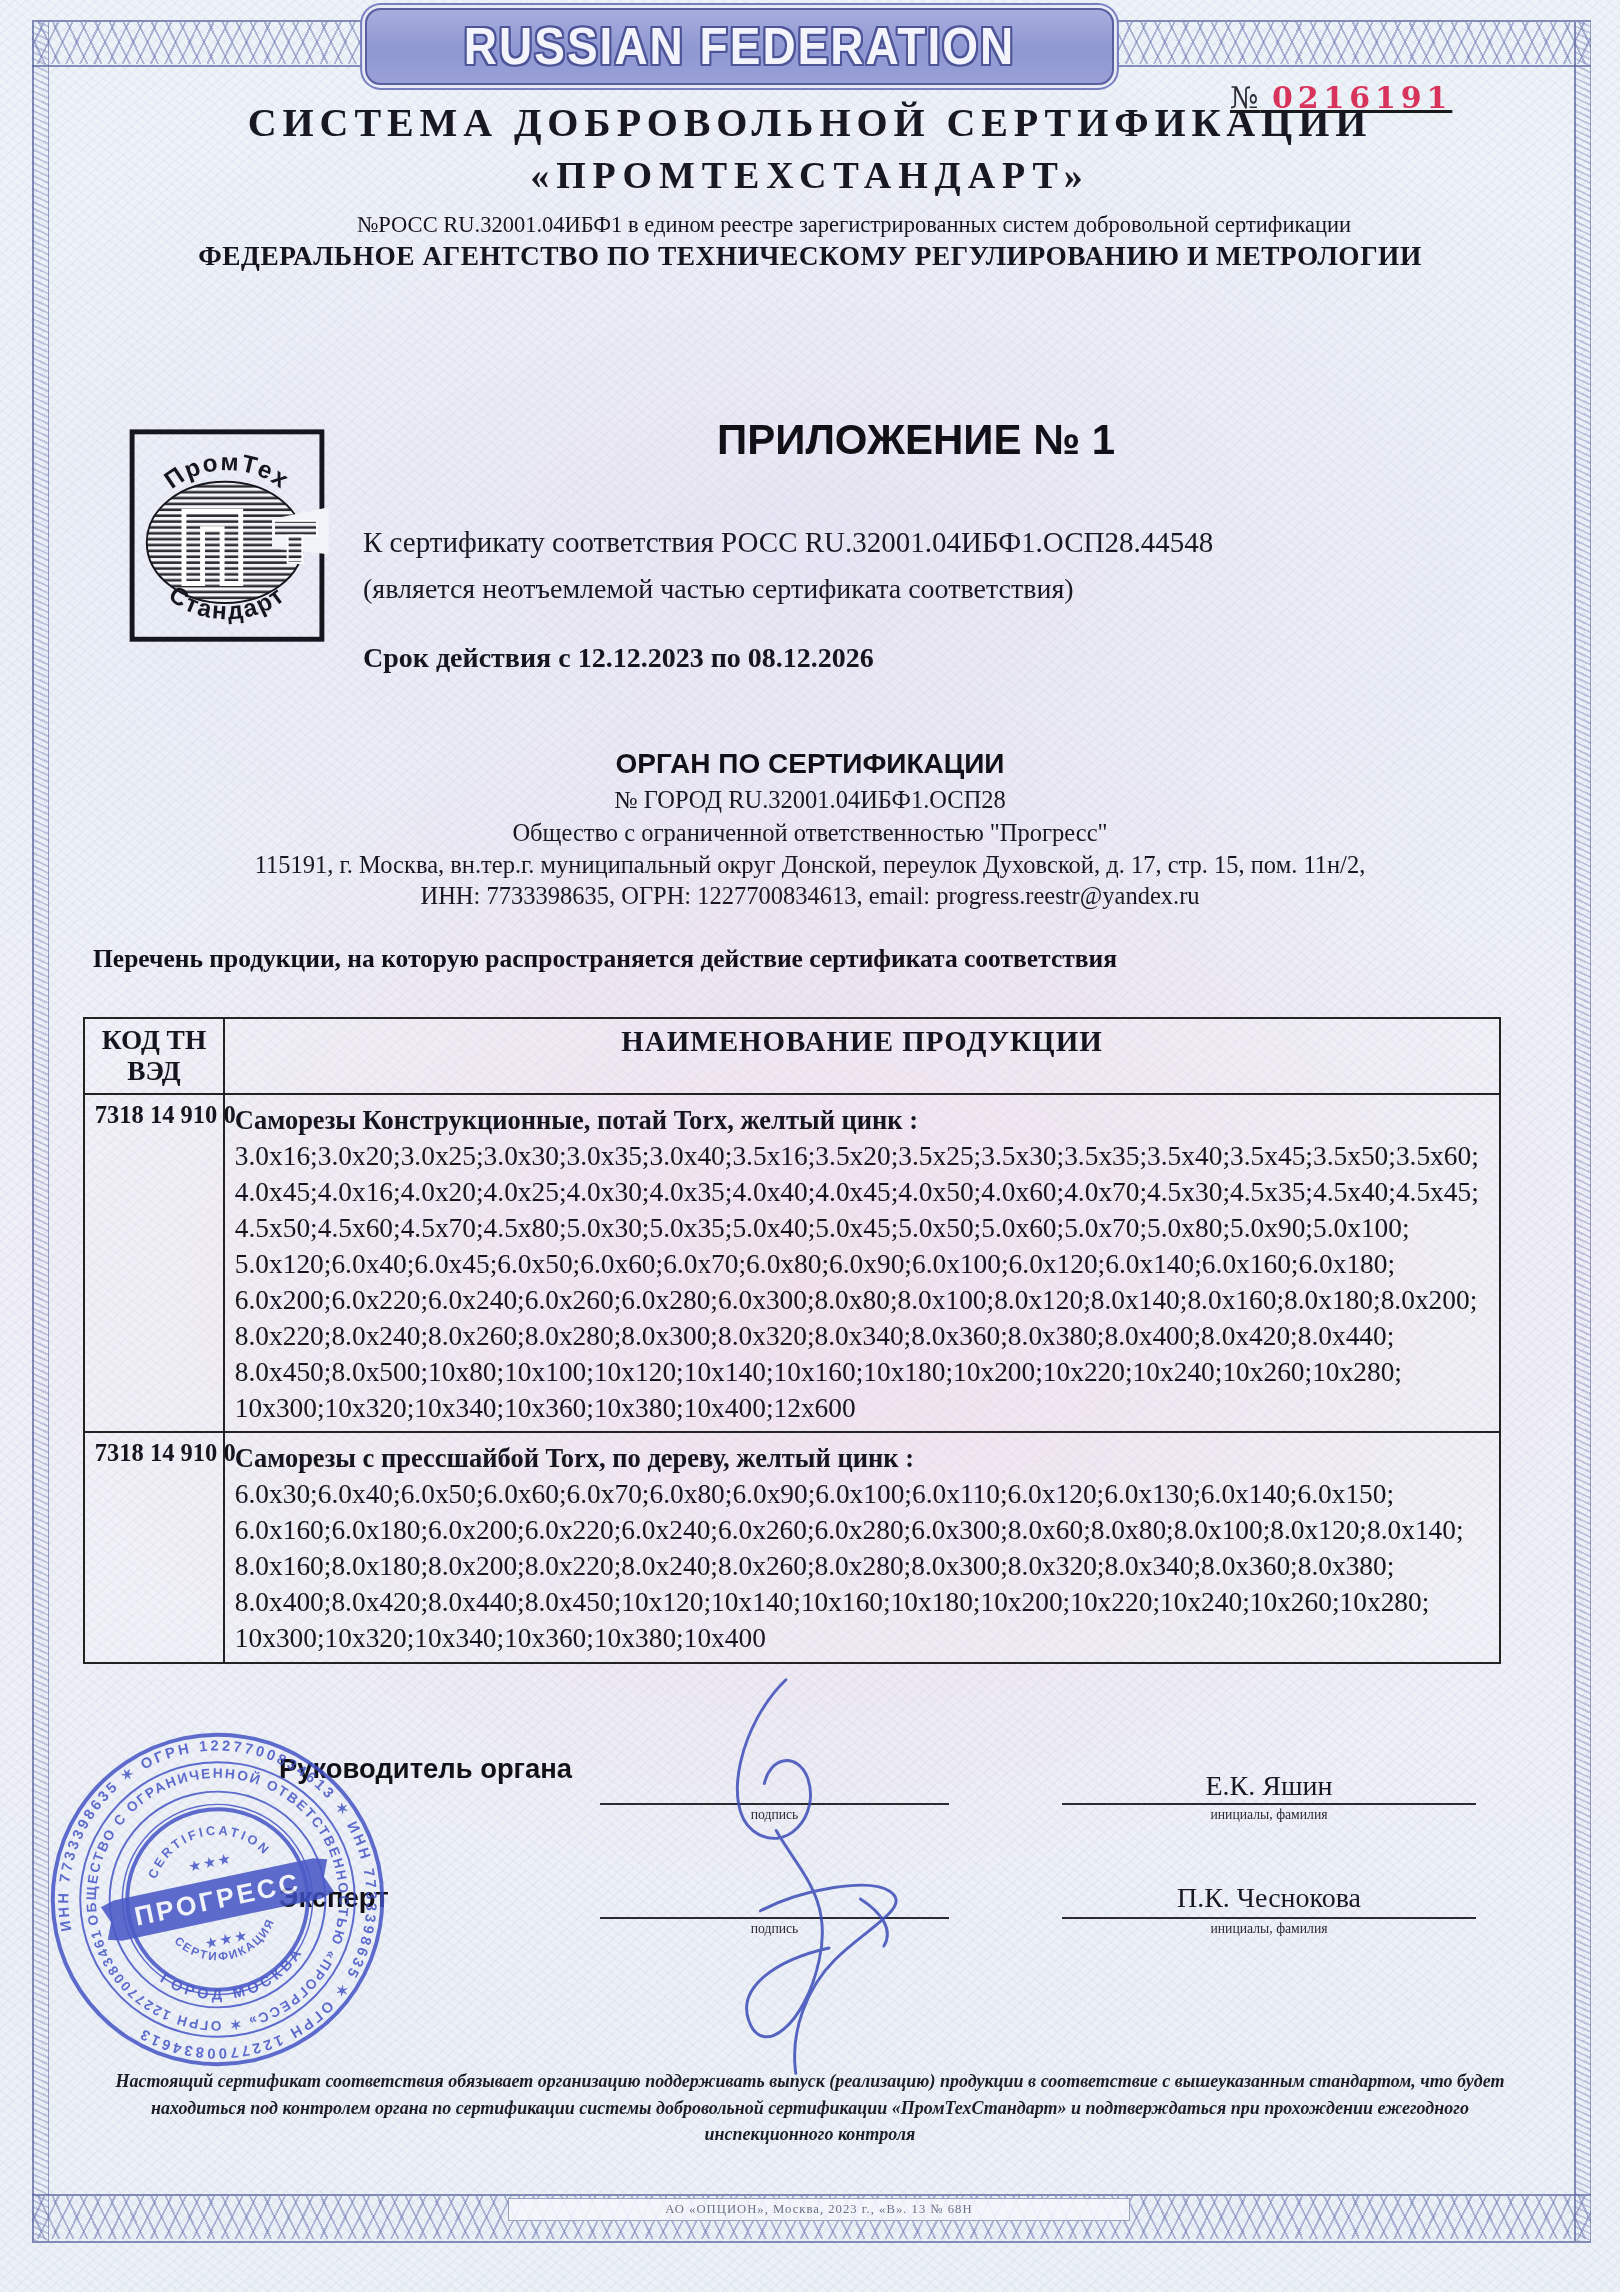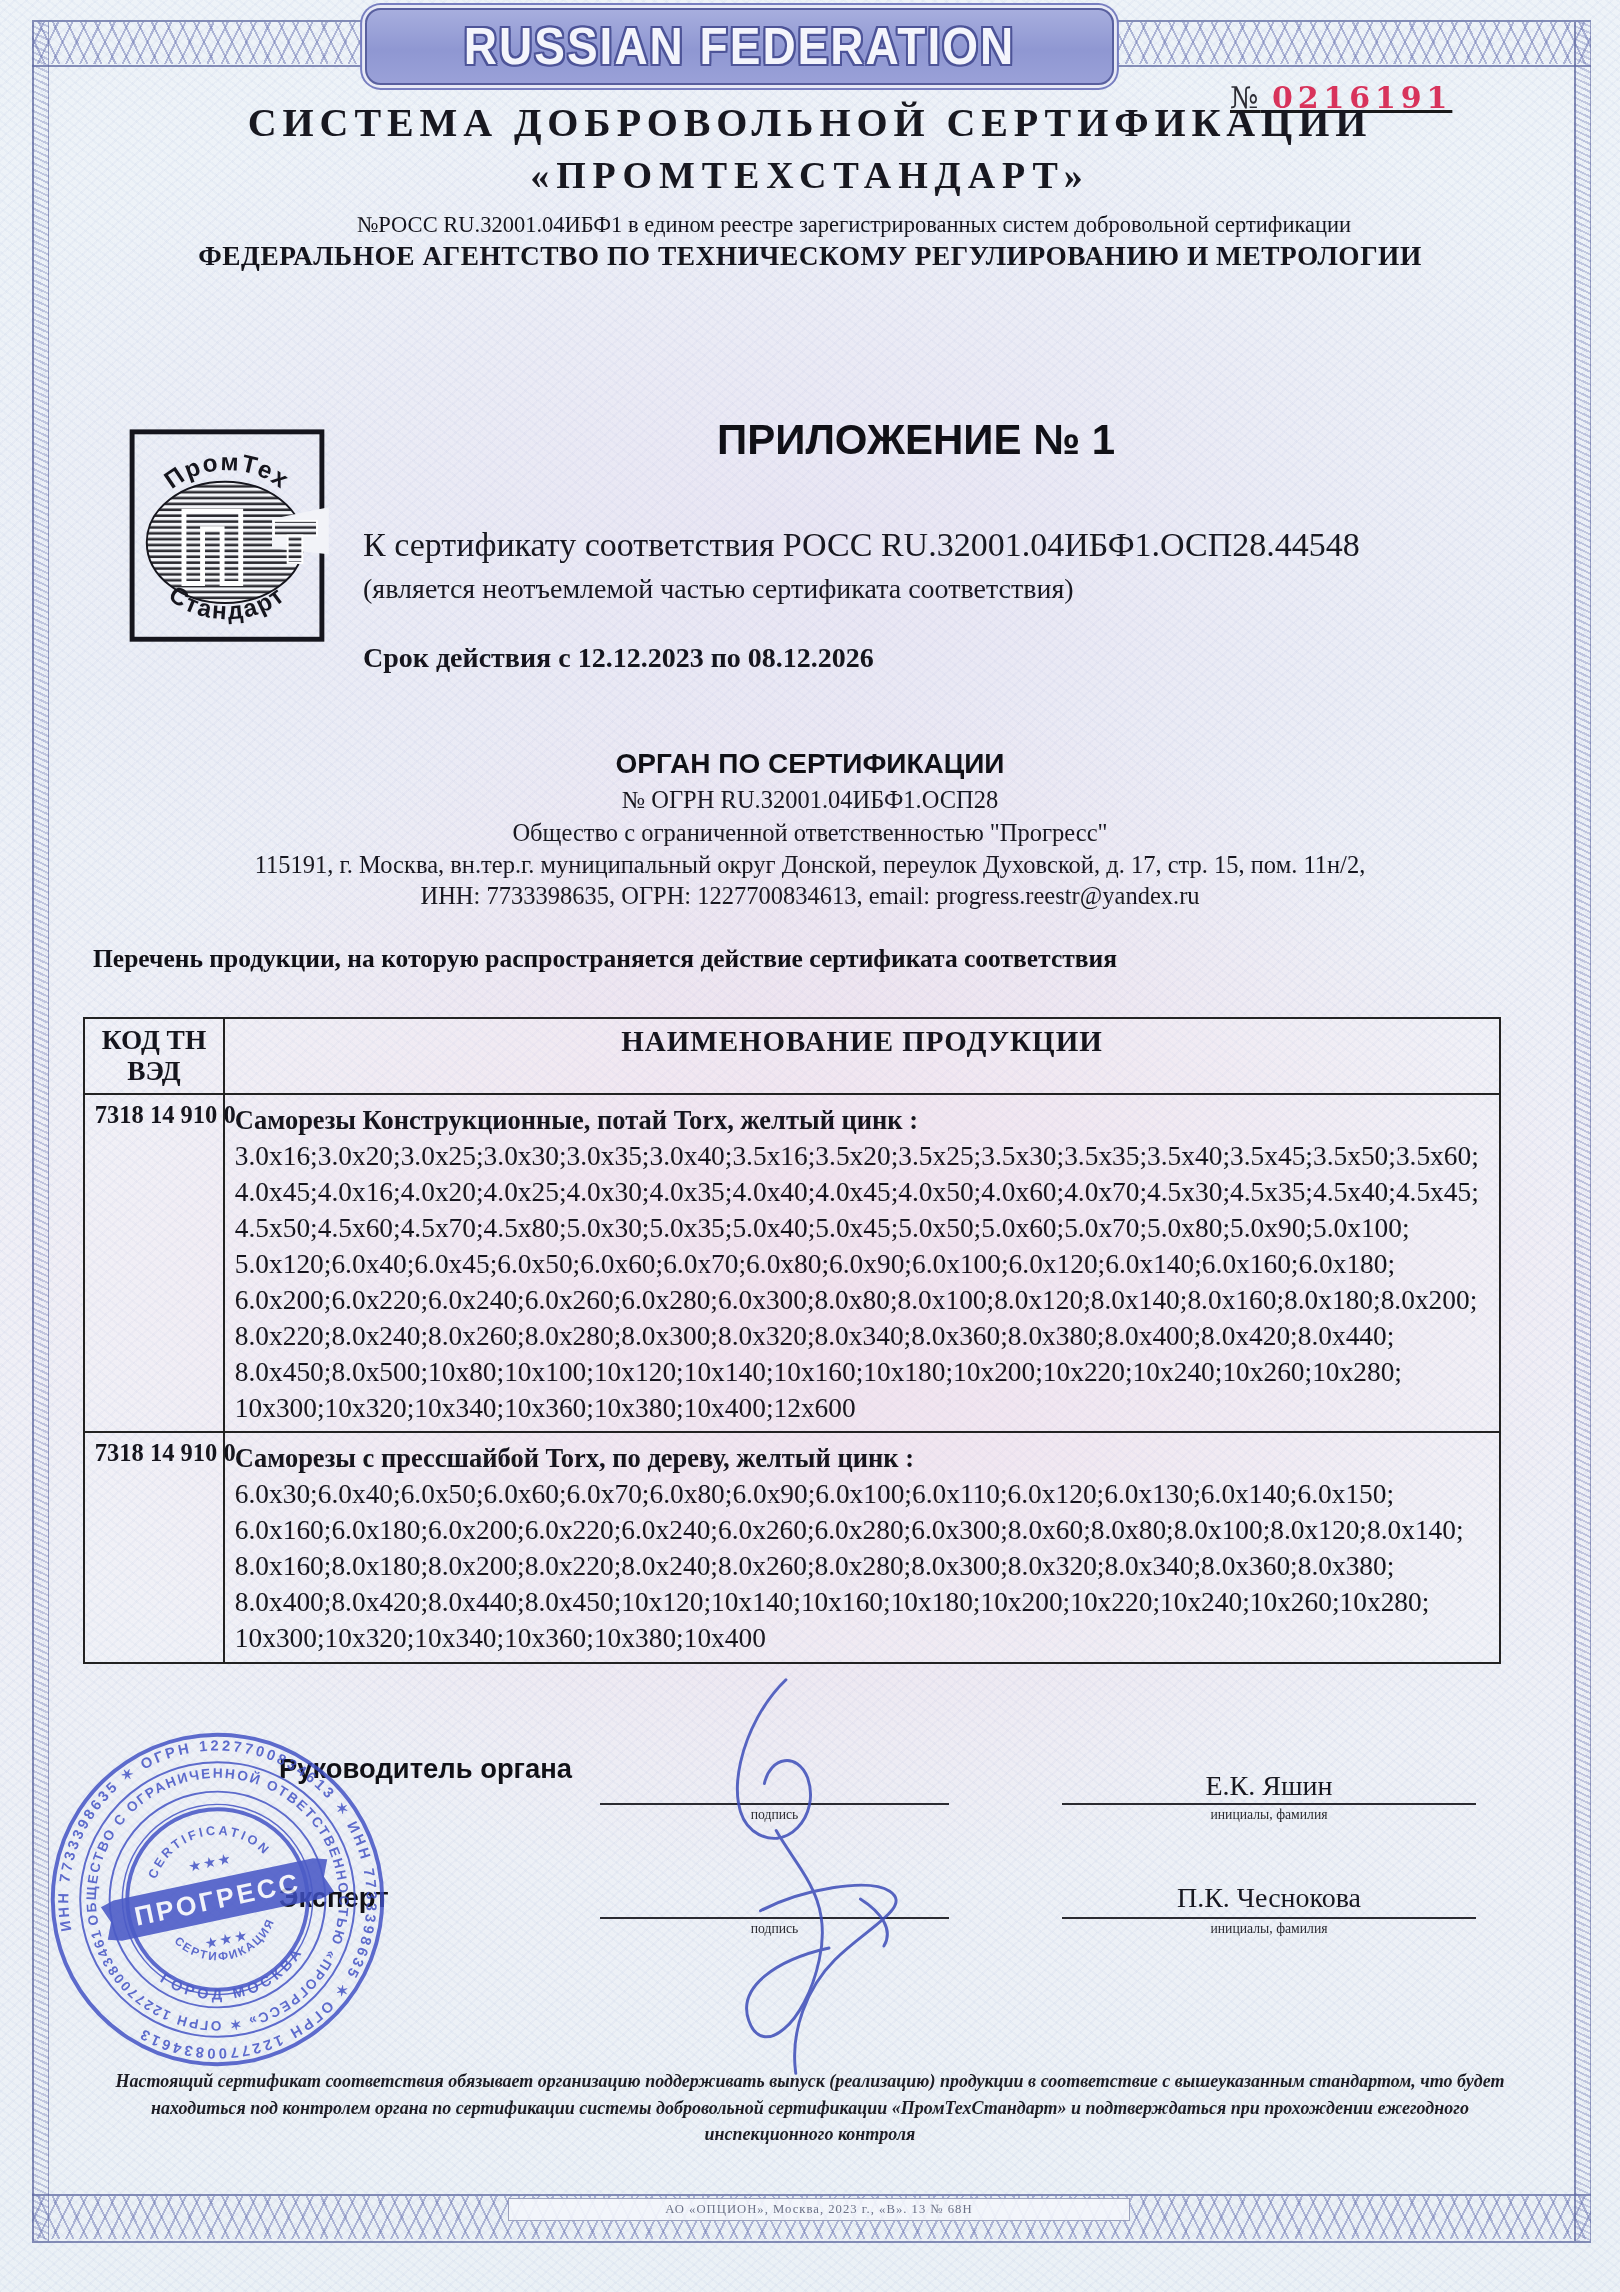--- a/index.html
+++ b/index.html
@@ -45,21 +45,21 @@
   .certno{left:1230px; top:80px; width:323px; font-family:"DejaVu Serif", serif; font-size:30px; letter-spacing:2px; white-space:nowrap;text-decoration:underline;}
   .certno .lbl{color:#2c2c34;}
   .certno .digits{color:#d8335b; letter-spacing:4.9px; font-weight:bold;}
   
   .title1{left:0; top:99px; width:1620px; text-align:center; font-weight:bold; font-size:40px; letter-spacing:5.9px; color:#181820;}
   .title2{left:0; top:153px; width:1620px; text-align:center; font-weight:bold; font-size:38px; letter-spacing:6.9px; color:#181820;}
   .regline{left:0; top:212px; width:1620px; text-align:center; font-weight:normal; font-size:22.5px; color:#14141c;padding-left:44px;}
   .agency{left:0; top:241px; width:1620px; text-align:center; font-weight:bold; font-size:27.4px; letter-spacing:0.5px; color:#14141c;}
   
   .app-title{left:333px; top:416px; width:1166px; text-align:center; font-family:"Liberation Sans", sans-serif; font-weight:bold; font-size:42px; color:#101016;}
-  .tocert{left:363px; top:526px; font-size:34px; color:#17171f;}
+  .tocert{left:363px; top:526px; font-size:29px; color:#17171f;}
   .note{left:363px; top:573px; font-size:28px; color:#17171f;}
   .validity{left:363px; top:642px; font-size:28px; font-weight:bold; color:#15151d;}
   
   .org-h{left:0; top:748px; width:1620px; text-align:center; font-family:"Liberation Sans", sans-serif; font-weight:bold; font-size:28px; color:#101016;}
   .org-line{left:0; width:1620px; text-align:center; font-size:24.5px; color:#17171f;}
   
   .caption{left:93px; top:944px; width:1431px; font-weight:bold; font-size:25.5px; color:#101016;}
   table.products{
     position:absolute; left:83px; top:1017px; width:1418px;
     border-collapse:collapse; table-layout:fixed;
@@ -144,21 +144,21 @@
       </text>
     </svg>
   </div>
 
   <div class="abs app-title">ПРИЛОЖЕНИЕ № 1</div>
   <div class="abs tocert">К сертификату соответствия РОСС RU.32001.04ИБФ1.ОСП28.44548</div>
   <div class="abs note">(является неотъемлемой частью сертификата соответствия)</div>
   <div class="abs validity">Срок действия с 12.12.2023 по 08.12.2026</div>
 
   <div class="abs org-h">ОРГАН ПО СЕРТИФИКАЦИИ</div>
-  <div class="abs org-line" style="top:786px">№ ОГРН RU.32001.04ИБФ1.ОСП28</div>
+  <div class="abs org-line" style="top:786px">№ ГОРОД RU.32001.04ИБФ1.ОСП28</div>
   <div class="abs org-line" style="top:819px">Общество с ограниченной ответственностью "Прогресс"</div>
   <div class="abs org-line" style="top:851px">115191, г. Москва, вн.тер.г. муниципальный округ Донской, переулок Духовской, д. 17, стр. 15, пом. 11н/2,</div>
   <div class="abs org-line" style="top:882px">ИНН: 7733398635, ОГРН: 1227700834613, email: progress.reestr@yandex.ru</div>
 
   <div class="abs caption">Перечень продукции, на которую распространяется действие сертификата соответствия</div>
   <table class="products">
     <colgroup>
         <col class="c-code">
         <col>
       </colgroup>

